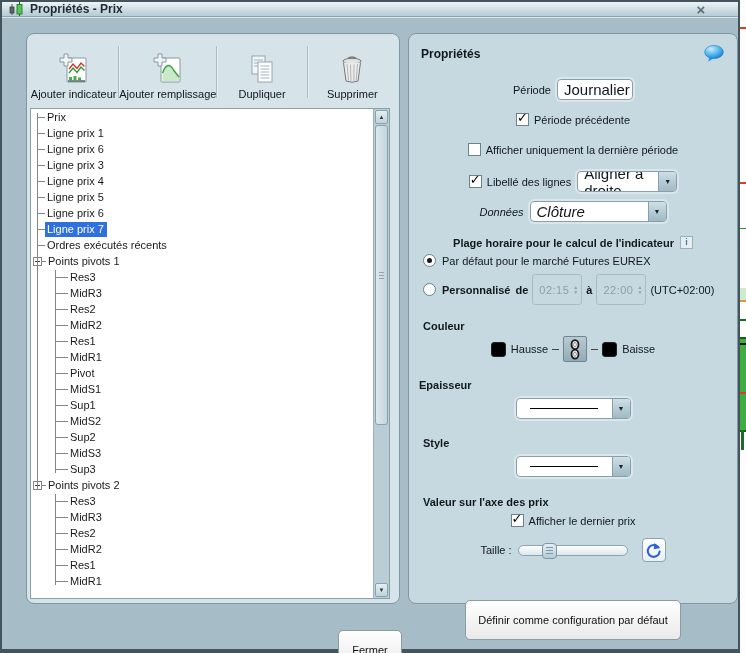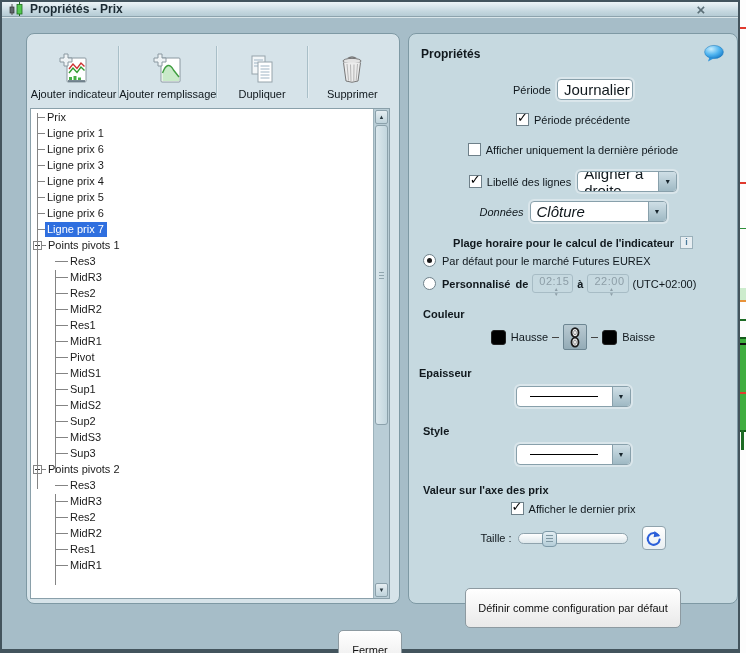--- a/index.html
+++ b/index.html
@@ -78,22 +78,22 @@
 
   .checkbox { width:13px; height:13px; background:#ffffff; border:1px solid #6e8089; flex:none;
               position:relative; margin-right:5px; }
   .checkbox .ck { position:absolute; left:0px; top:-4px; font-family:"DejaVu Sans",sans-serif;
                   font-size:13px; font-weight:bold; color:#000; }
 
   .radio { width:13px; height:13px; border-radius:50%; background:#ffffff; border:1px solid #6e8089;
            flex:none; position:relative; margin-right:6px; }
   .radio.on::after { content:""; position:absolute; left:3px; top:3px; width:5px; height:5px; border-radius:50%; background:#1a1a1a; }
 
-  .timebox { display:inline-flex; align-items:center; height:19px; border:1px solid #a7bcc5; border-radius:3px;
-             padding:0 3px 0 6px; color:#8d9ea7; background:transparent; margin:0 4px;flex-direction:column; }
+  .timebox { display:inline-flex; align-items:center; height:31px; border:1px solid #a7bcc5; border-radius:3px;
+             padding:0 3px 0 6px; color:#8d9ea7; background:transparent; margin:0 4px; }
   .timebox .tval { font-size:11px; letter-spacing:.5px; }
   .spin { display:flex; flex-direction:column; margin-left:4px; font-size:5px; color:#8d9ea7; line-height:4.5px; }
 
   .swatch { width:15px; height:15px; background:#000; border:1px solid #222; border-radius:3px; flex:none; }
   .dash { width:7px; border-top:1px solid #444; margin:0 4px; }
   .chain-btn { width:24px; height:26px; background:linear-gradient(#b9cad2,#94acb7); border:1px solid #6d8692;
                border-radius:2px; display:flex; align-items:center; justify-content:center; }
 
   .info-icon { width:13px; height:13px; background:#e7eef2; border:1px solid #9ab0ba; margin-left:6px;
                font-size:9px; font-weight:bold; color:#4a7a9b; text-align:center; line-height:11px; flex:none; }
@@ -230,20 +230,24 @@
             </div>
             <div class="tree-row">
               <span class="hline"></span>
               <span class="lab">Ligne prix 6</span>
             </div>
             <div class="tree-row sel">
               <span class="hline"></span>
               <span class="lab">Ligne prix 7</span>
             </div>
             <div class="tree-row">
+              <span class="hline"></span>
+              <span class="lab">Ordres exécutés récents</span>
+            </div>
+            <div class="tree-row">
               <span class="toggle"></span>
               <span class="hline"></span>
               <span class="lab">Points pivots 1</span>
             </div>
             <div class="tree-row child">
               <span class="hline"></span>
               <span class="lab">Res3</span>
             </div>
             <div class="tree-row child">
               <span class="hline"></span>

